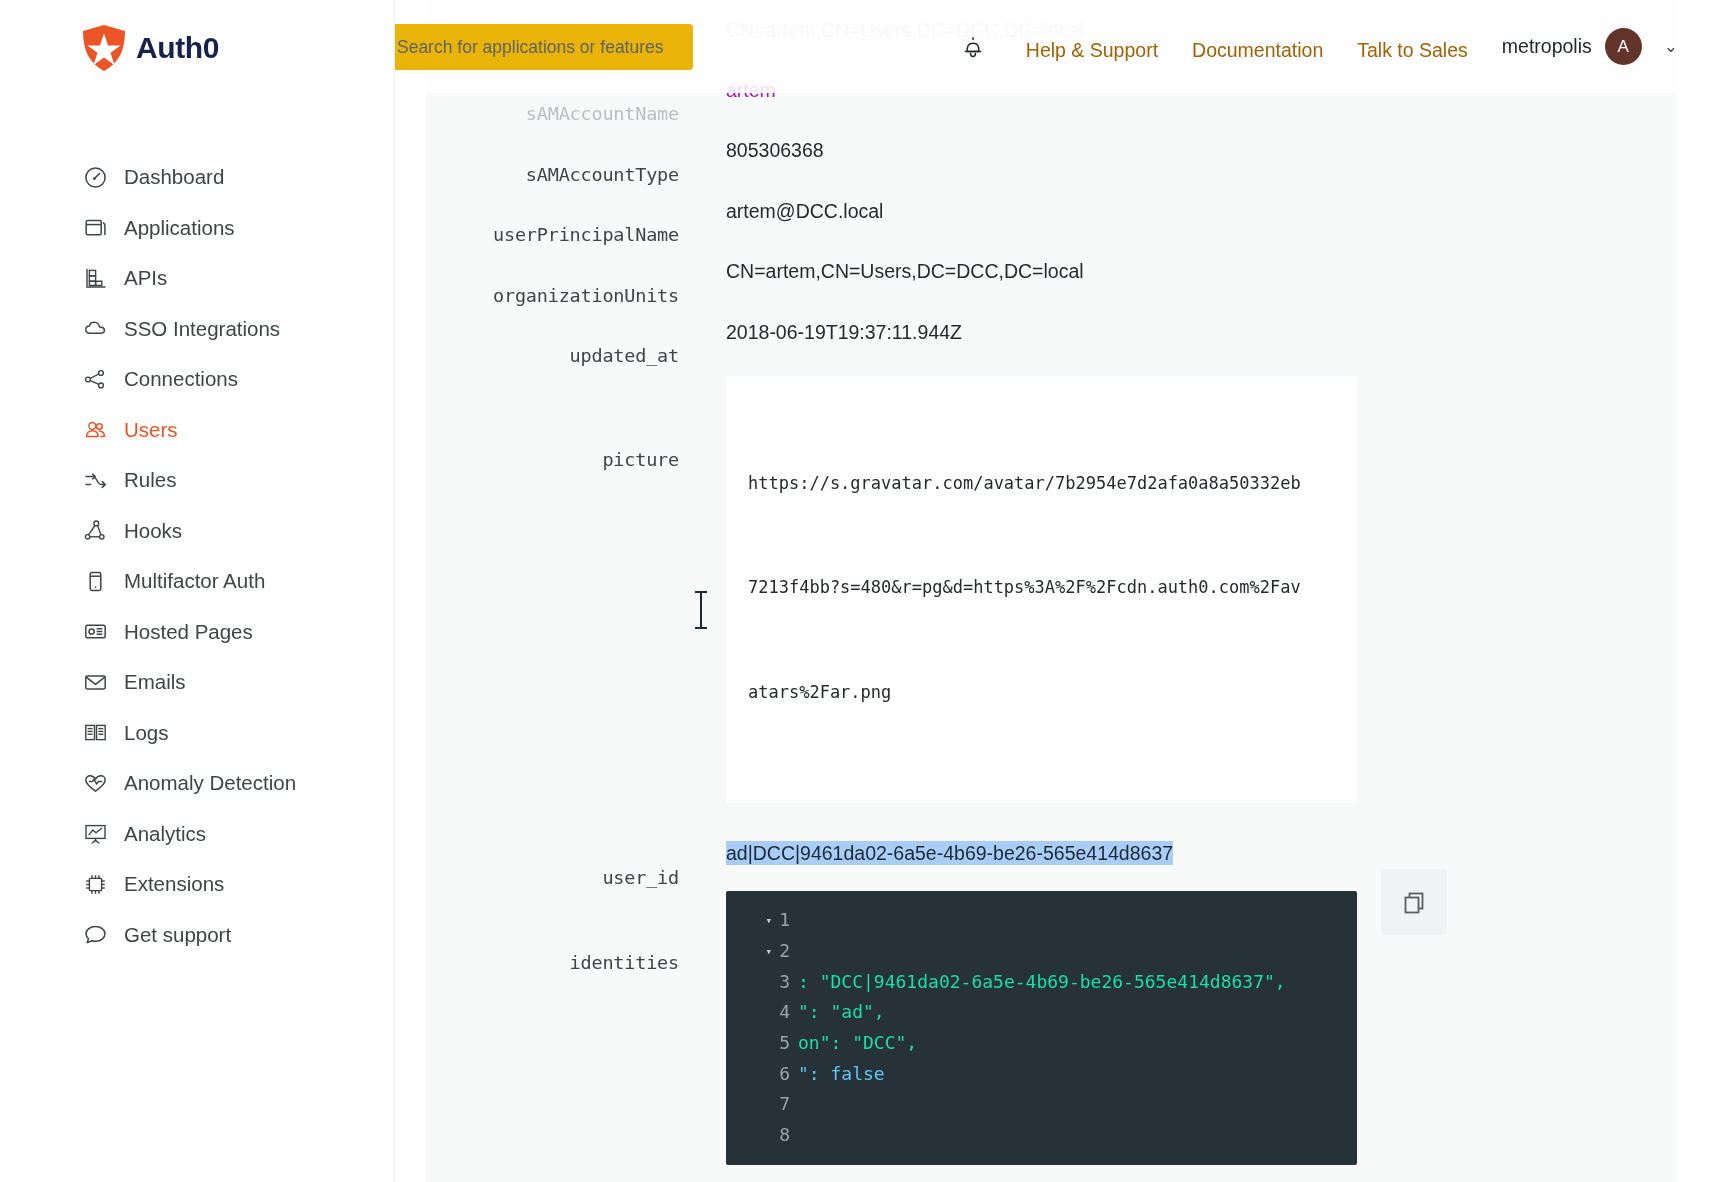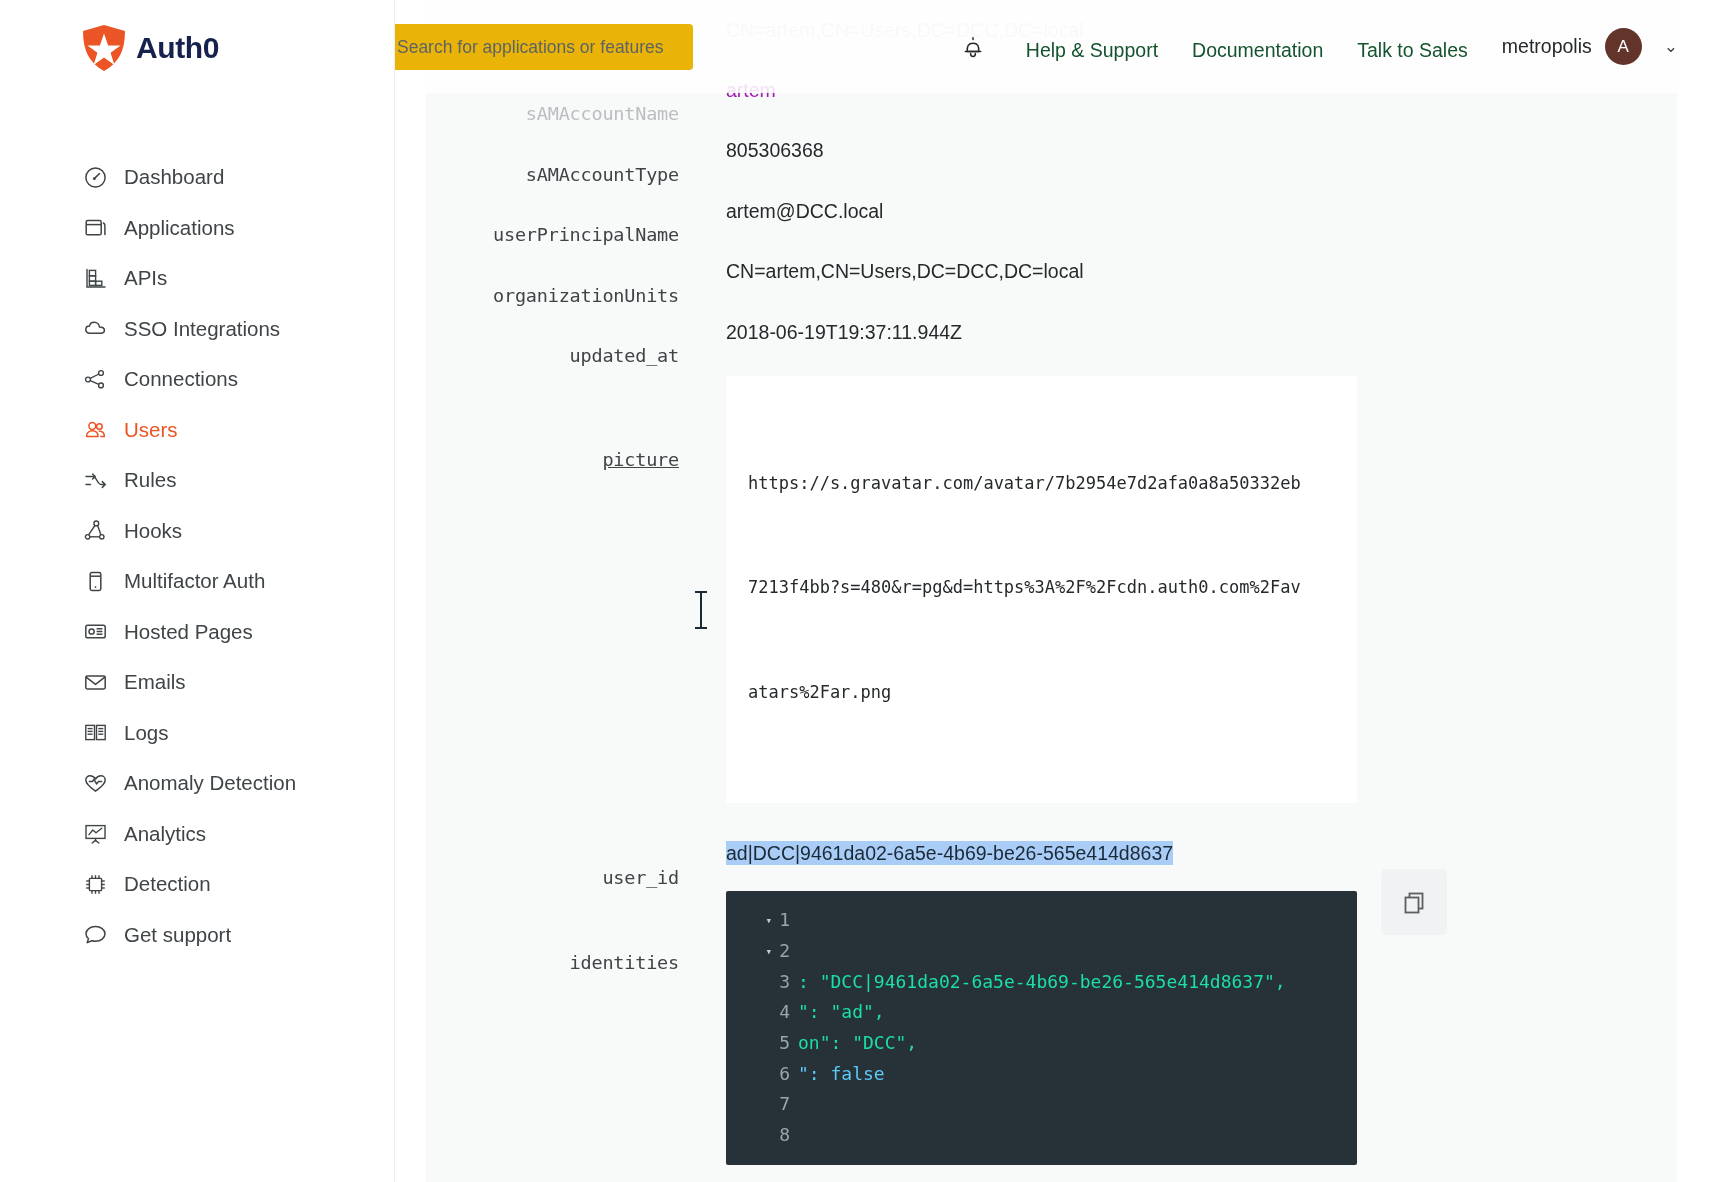--- a/index.html
+++ b/index.html
@@ -99,21 +99,21 @@
   .header-right {
     position: absolute;
     right: 28px; top: 0;
     height: 93px;
     display: flex;
     align-items: center;
     gap: 0;
   }
   .hdr-link {
     font-size: 19.5px;
-    color: #14532d;
+    color: #a16207;
     padding: 0 17px;
     cursor: pointer;
     white-space: nowrap;
     margin-top: 8px;
   }
   .bell-btn {
     width: 44px; height: 44px;
     display: flex; align-items: center; justify-content: center;
     cursor: pointer;
     margin-right: 14px;
@@ -325,21 +325,21 @@
       </div>
 
       <div class="row simple-row">
         <div class="row-label">updated_at</div>
         <div class="row-value">2018-06-19T19:37:11.944Z</div>
       </div>
 
       <div style="height:14px;"></div>
 
       <div class="row boxrow">
-        <div class="row-label" style="padding-top:24px;text-decoration:underline;">picture</div>
+        <div class="row-label" style="padding-top:24px;">picture</div>
         <div class="box-wrap">
           <div class="white-box" style="padding-bottom:24px;">
             <div>https://s.gravatar.com/avatar/7b2954e7d2afa0a8a50332eb</div>
             <div>7213f4bb?s=480&amp;r=pg&amp;d=https%3A%2F%2Fcdn.auth0.com%2Fav</div>
             <div>atars%2Far.png</div>
           </div>
         </div>
       </div>
 
       <div style="height:20px;"></div>
@@ -643,21 +643,21 @@
               <line x1="11.5" y1="17.6" x2="11.5" y2="20.8"></line>
               <line x1="15" y1="17.6" x2="15" y2="20.8"></line>
             <line x1="2.2" y1="8" x2="5.4" y2="8"></line>
               <line x1="2.2" y1="11.5" x2="5.4" y2="11.5"></line>
               <line x1="2.2" y1="15" x2="5.4" y2="15"></line>
             <line x1="17.6" y1="8" x2="20.8" y2="8"></line>
               <line x1="17.6" y1="11.5" x2="20.8" y2="11.5"></line>
               <line x1="17.6" y1="15" x2="20.8" y2="15"></line>
           </svg>
         </span>
-        <span>Detection</span>
+        <span>Extensions</span>
       </div>
 
       <div class="nav-item">
         <span class="nav-ico">
           <svg width="23" height="23" viewBox="0 0 23 23" fill="none" stroke="#3f4447" stroke-width="1.5">
             <path d="M11.5 3.4 C16.8 3.4 21 6.7 21 10.8 C21 14.9 16.8 18.2 11.5 18.2 C10.2 18.2 9 18 7.9 17.7 L3.2 19.6 L4.5 15.8 C2.9 14.4 2 12.7 2 10.8 C2 6.7 6.2 3.4 11.5 3.4 Z" stroke-linejoin="round"></path>
           </svg>
         </span>
         <span>Get support</span>
       </div>

